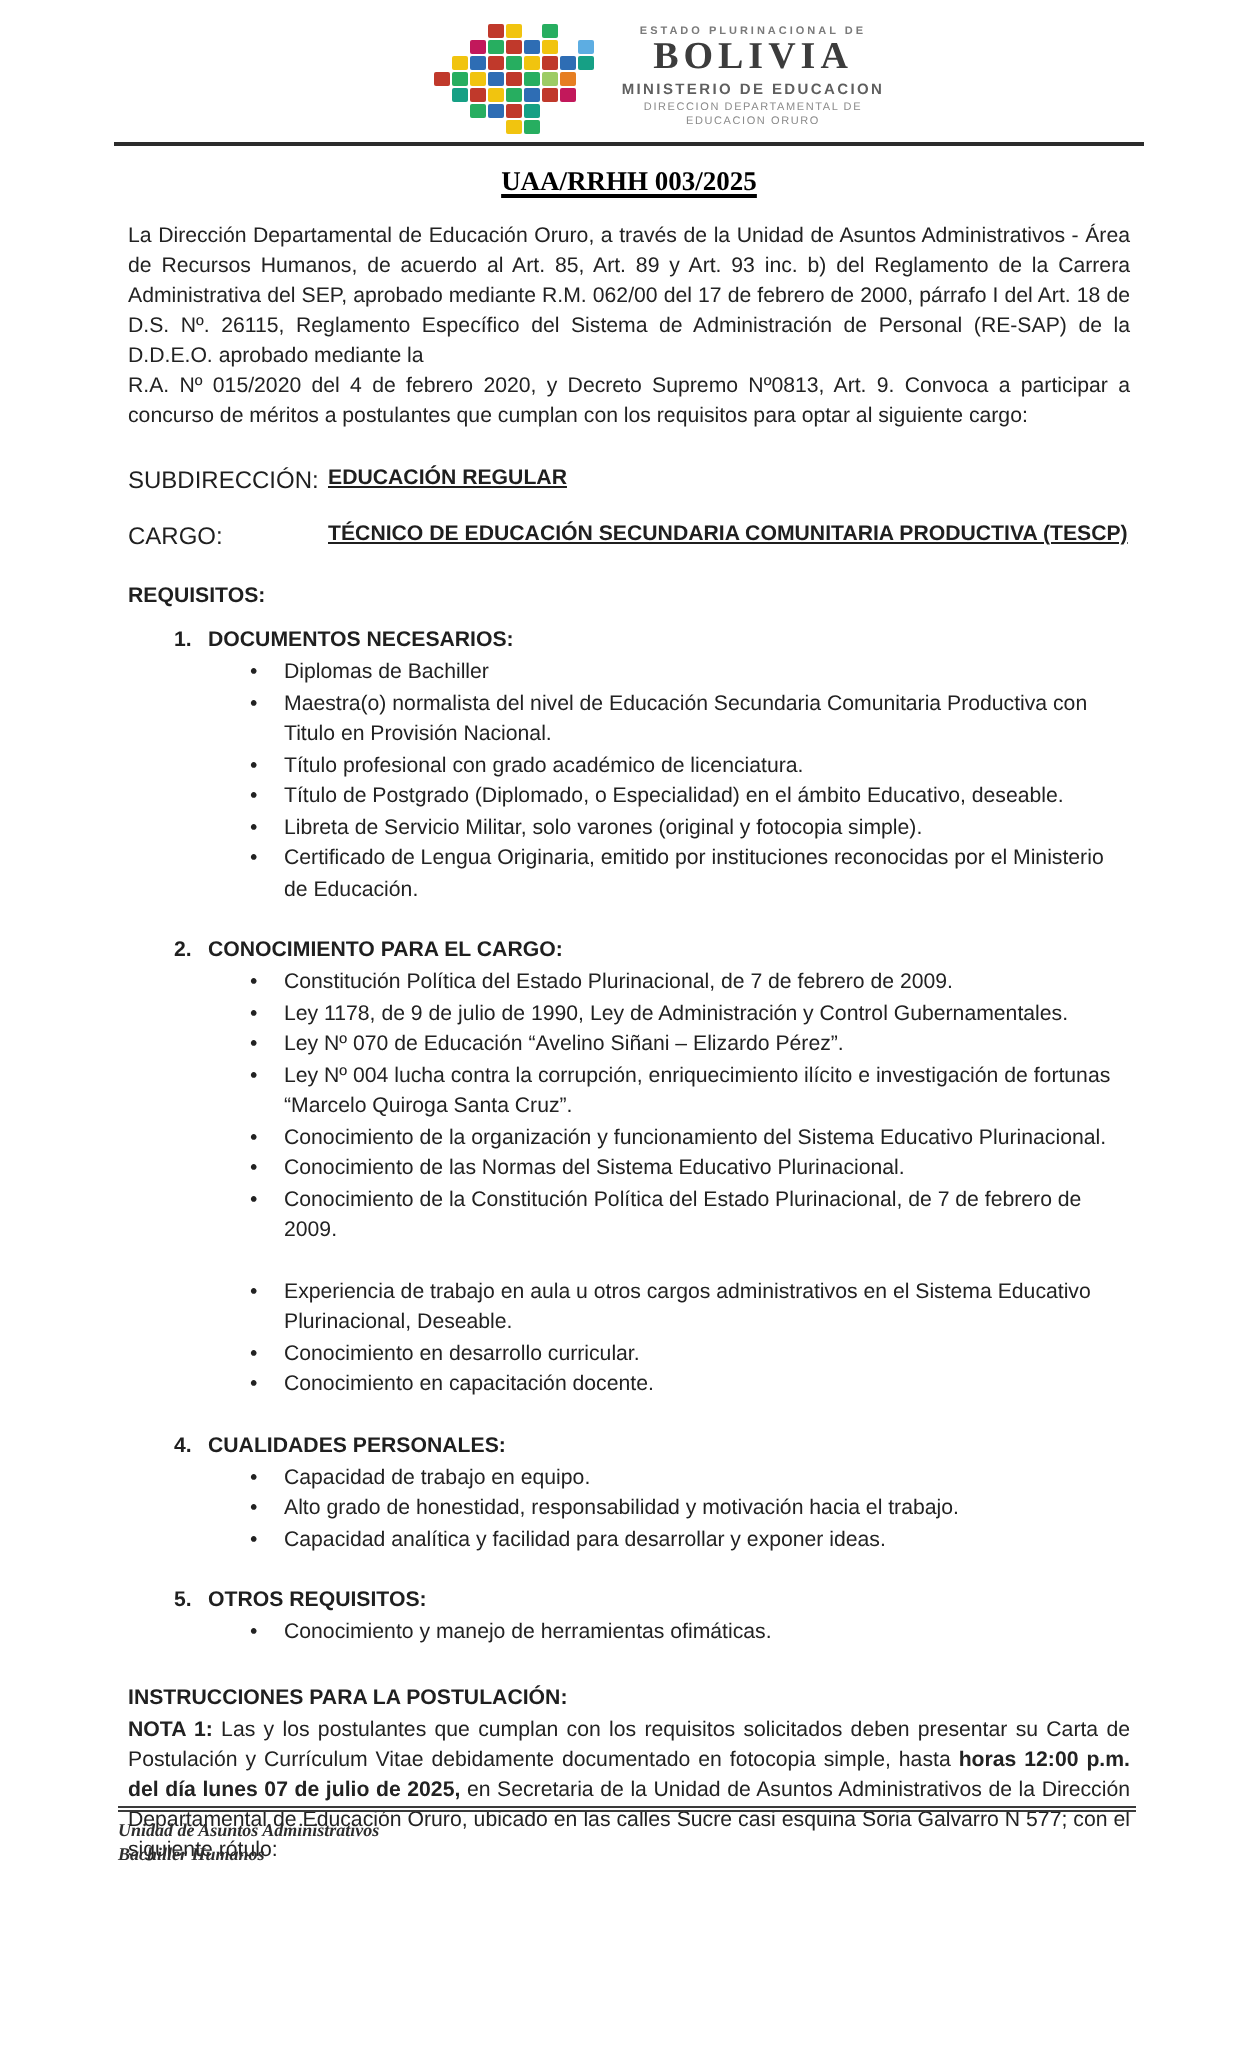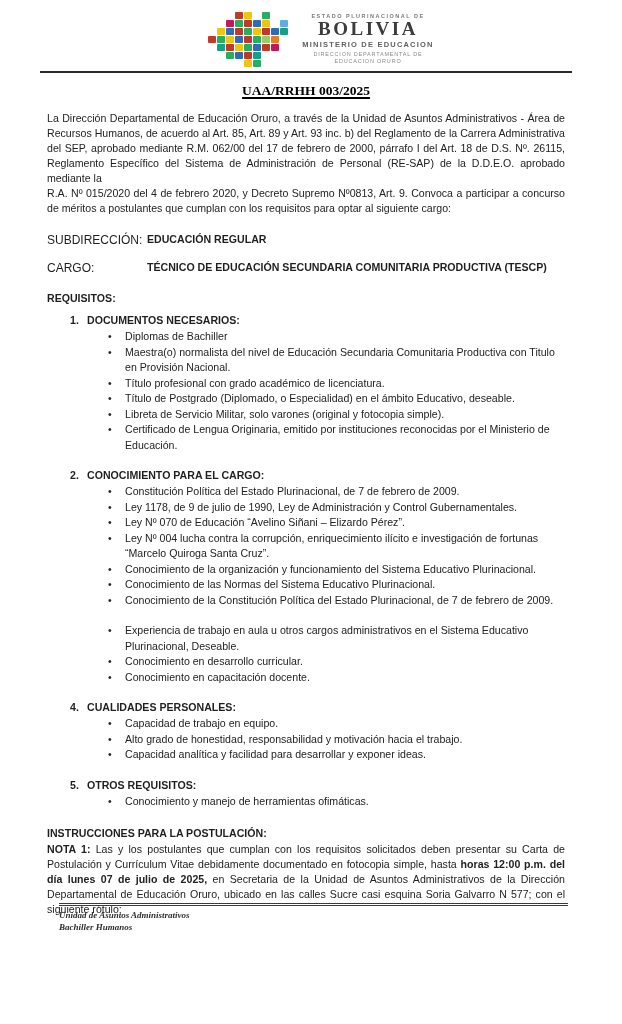--- a/index.html
+++ b/index.html
@@ -7,21 +7,21 @@
   .page {
     position: relative;
     width: 622px;
     height: 1024px;
     margin: 0 auto;
     background: #ffffff;
     font-family: "Liberation Sans", sans-serif;
     color: #1f1f1f;
     overflow: hidden;
   }
-  .content { padding: 10px 57px 0 47px; }
+  .content { padding: 10px 57px 0 64px; }
 
   
   .header { display: flex; justify-content: center; align-items: flex-start; gap: 5px; margin-left: 30px; margin-bottom: 4px; }
   .logo-grid { display: grid; grid-template-columns: repeat(10, 8px); grid-auto-rows: 7px; gap: 1px; margin-top: 2px; }
   .logo-grid .cell { width: 8px; height: 7px; border-radius: 1px; }
   .header-text { text-align: center; padding-top: 3px; }
   .ht-small   { font-size: 5.5px; letter-spacing: 1.5px; color: #7a7a7a; font-weight: bold; }
   .ht-country { font-family: "Liberation Serif", serif; font-size: 19px; font-weight: bold; letter-spacing: 2.5px; color: #3c3c3c; line-height: 20px; }
   .ht-ministry { font-size: 7.5px; font-weight: bold; letter-spacing: 1.2px; color: #5f5f5f; margin-top: 1px; }
   .ht-direction { font-size: 5.5px; letter-spacing: .8px; color: #8a8a8a; margin-top: 2px; line-height: 7px; }
@@ -44,21 +44,21 @@
     text-decoration: underline; text-decoration-thickness: 1.5px; text-underline-offset: 2px;
     margin: 3px 0 12px 0;
   }
 
   
   .para { font-size: 10.6px; line-height: 15px; text-align: justify; color: #222; }
   .intro-block { margin-bottom: 17px; }
 
   .field-row { display: flex; margin-bottom: 14px; }
   .field-label { width: 100px; flex: 0 0 100px; font-size: 12px; font-weight: normal; }
-  .field-value { font-size: 10.6px; font-weight: bold; }
+  .field-value { font-size: 10.6px; font-weight: bold; text-decoration: underline; }
 
   .req-heading { font-size: 10.6px; font-weight: bold; margin: 17px 0 9px 0; }
 
   .section { margin-bottom: 15px; }
   .section-title { padding-left: 23px; font-size: 10.6px; font-weight: bold; line-height: 15px; }
   .section-title .sec-num { display: inline-block; width: 17px; }
   .section ul { list-style: none; margin: 1px 0 0 0; padding: 0; }
   .section li { position: relative; padding-left: 78px; font-size: 10.6px; line-height: 15.5px; color: #222; }
   .section li::before { content: "•"; position: absolute; left: 61px; top: 0; font-size: 10.6px; }
 

